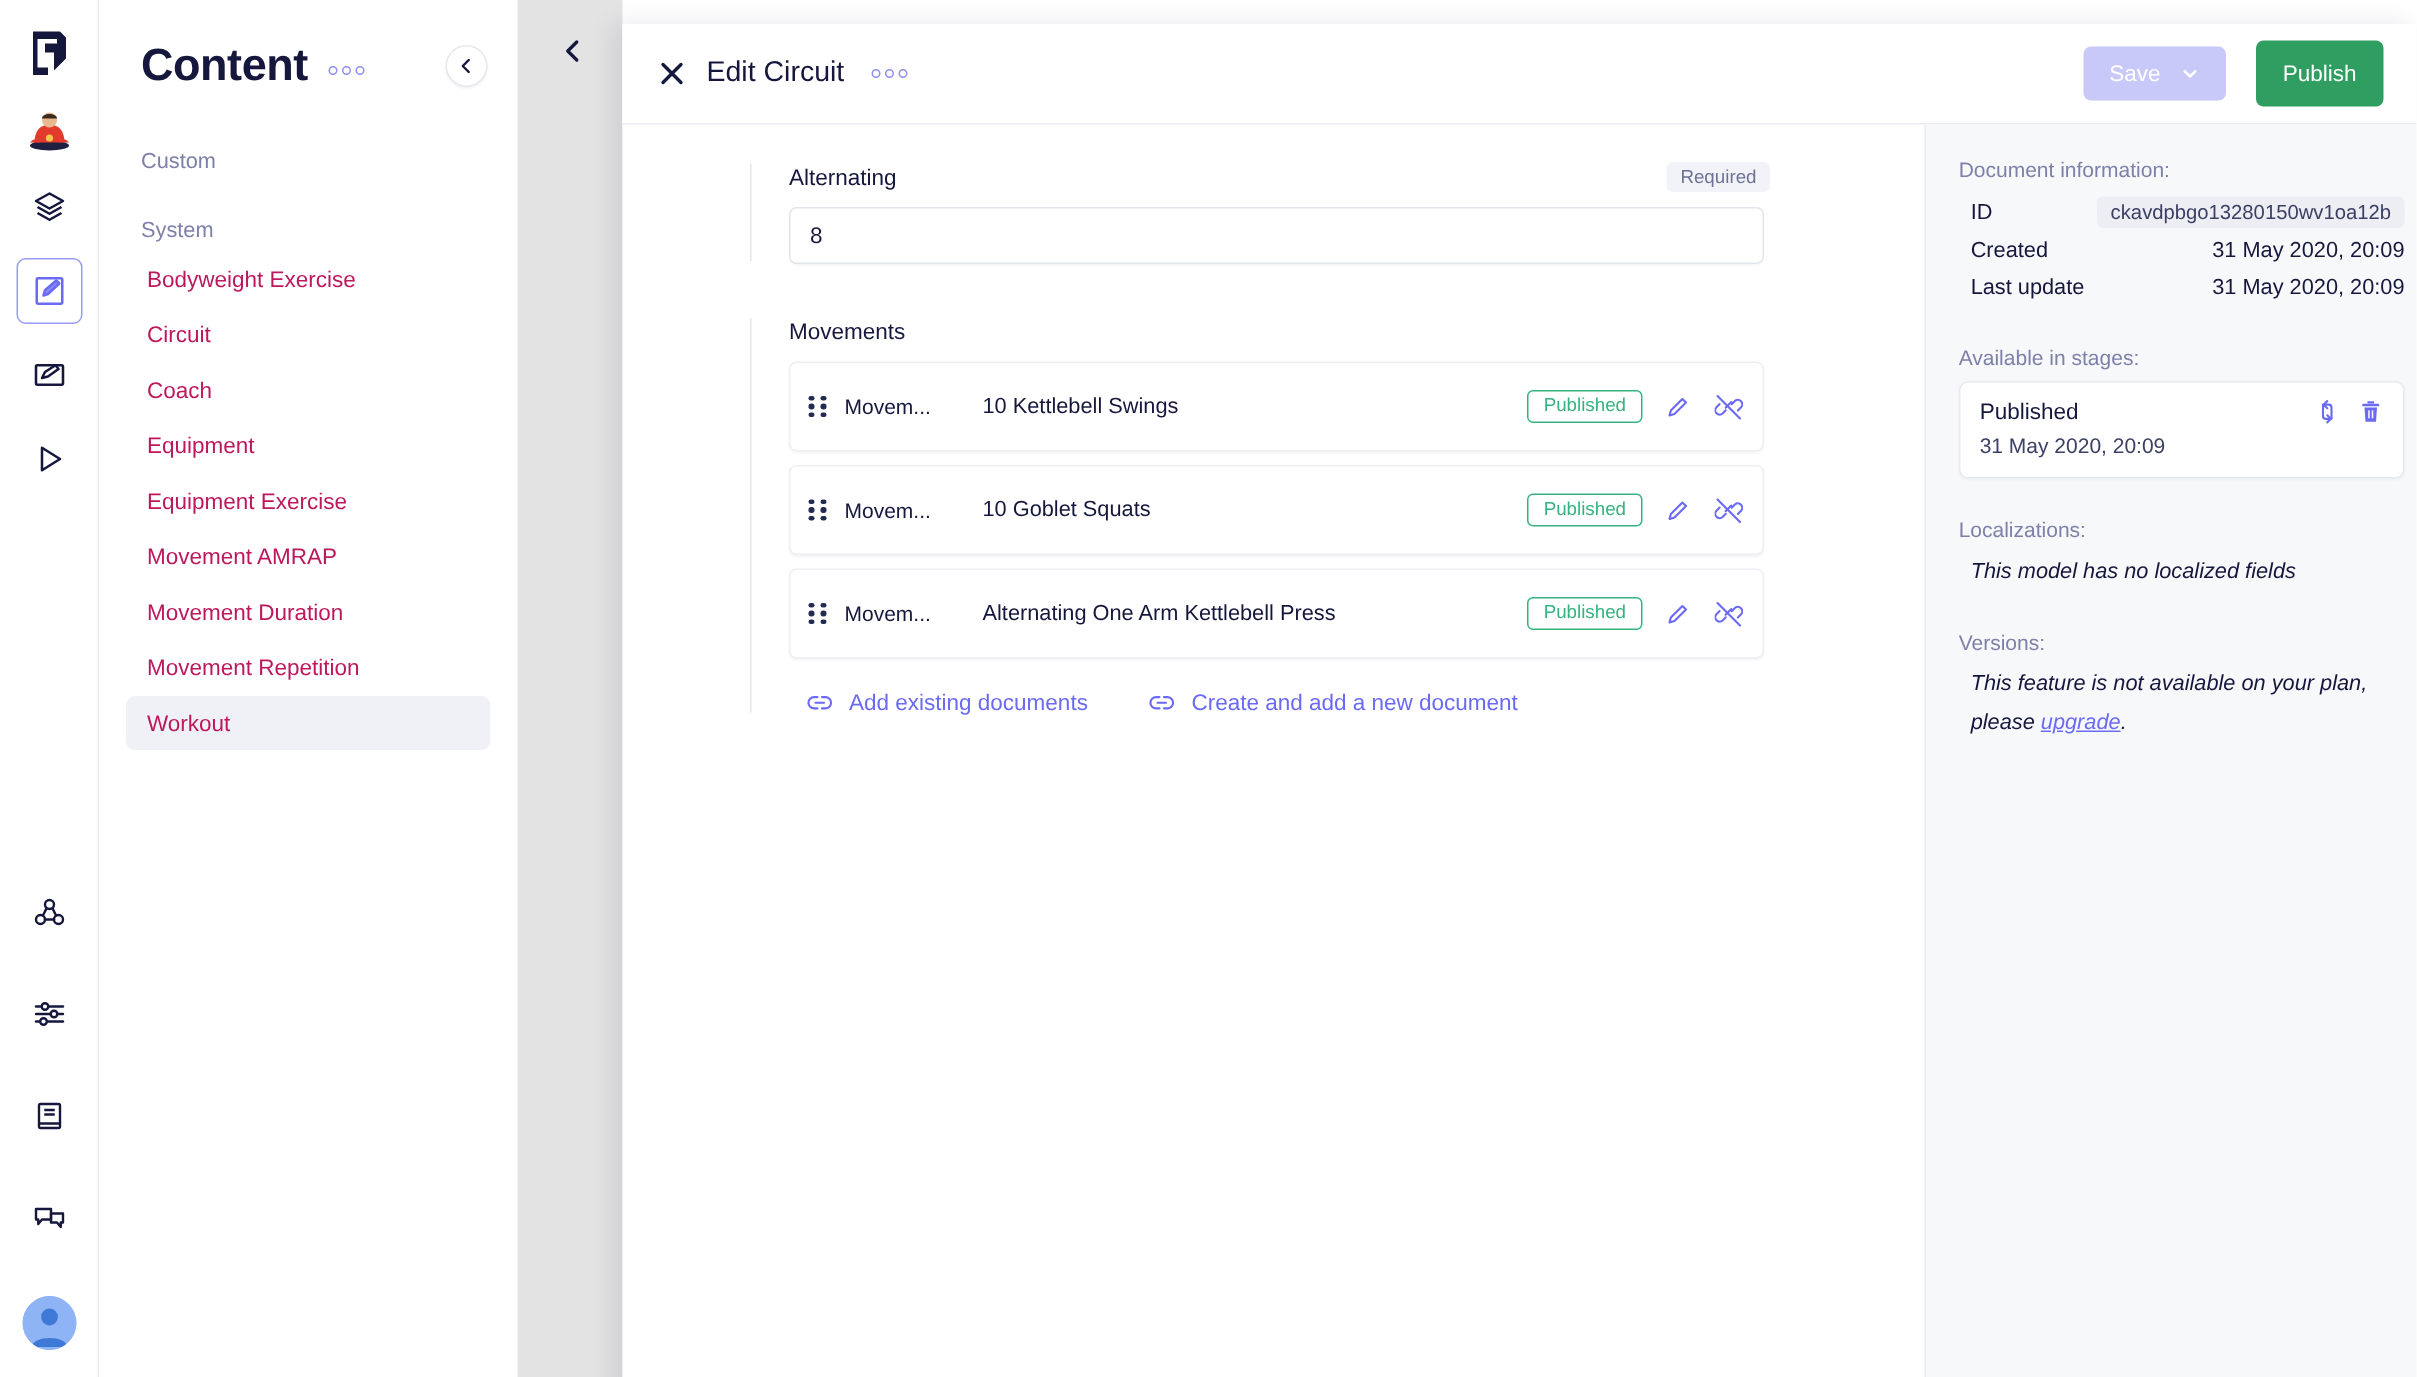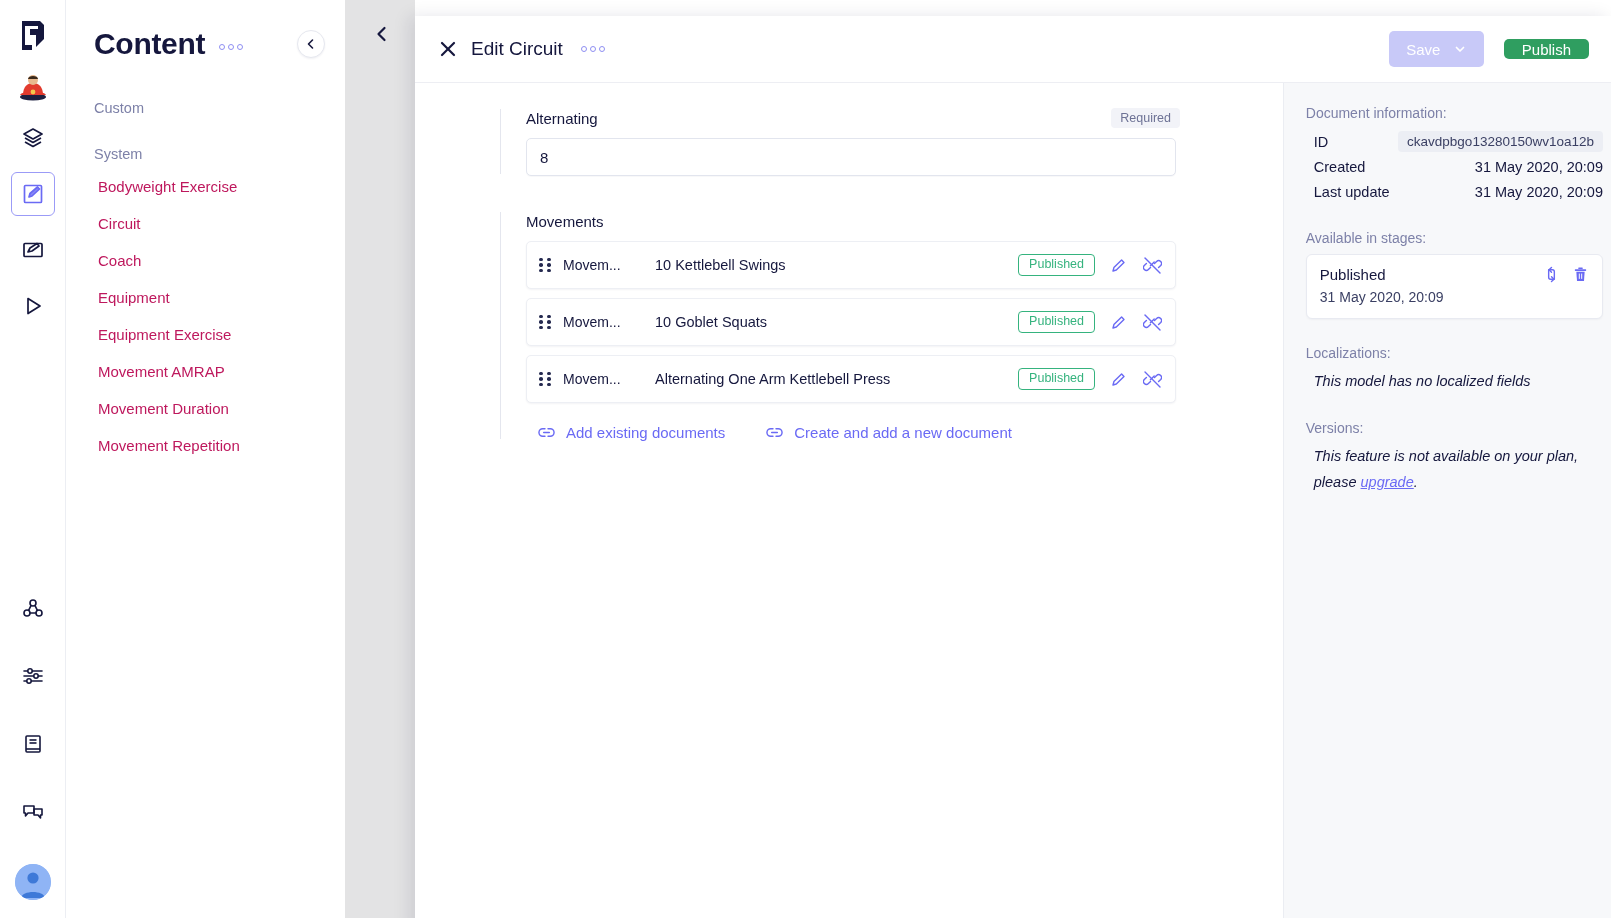--- a/index.html
+++ b/index.html
@@ -91,21 +91,21 @@
   .head-dots { display: flex; gap: 3px; margin-left: 18px; align-items: center; }
   .head-dots i { width: 6px; height: 6px; border-radius: 50%; border: 1.4px solid #8f8ff2; display: block; }
   .head-actions { margin-left: auto; display: flex; align-items: center; gap: 20px; }
   .btn-save {
     height: 36px; min-width: 95px; background: #c8c9f8; color: #ffffff;
     border: none; border-radius: 5px; font-size: 15px;
     display: flex; align-items: center; justify-content: center; gap: 14px;
     padding: 0 12px; font-family: inherit;
   }
   .btn-publish {
-    height: 20px; min-width: 82px; background: #2f9e60; color: #ffffff;
+    height: 44px; min-width: 82px; background: #2f9e60; color: #ffffff;
     border: none; border-radius: 5px; font-size: 15px; padding: 0 18px;
     display: flex; align-items: center; justify-content: center; font-family: inherit;
   }
 
   
   .modal-body { display: flex; height: 851px; }
   .form-col { width: 855px; padding: 24px 0 0 0; position: relative; }
   .field-block { position: relative; padding-left: 26px; margin-left: 85px; width: 680px; }
   .field-rule {
     position: absolute; left: 0; top: 2px; bottom: 2px; width: 1px; background: #e4e6ee;
@@ -117,21 +117,21 @@
     background: #f2f3f8; border-radius: 4px; padding: 3px 9px;
   }
   .text-input {
     margin-top: 9px; width: 650px; height: 38px;
     border: 1px solid #e2e5ee; border-radius: 5px; background: #fff;
     font-size: 15px; color: #15173d; padding: 0 13px; font-family: inherit;
     box-shadow: 0 1px 1px rgba(20,23,61,.03);
   }
   .field-block.movements { margin-top: 34px; }
   .row-card {
-    width: 650px; height: 48px; margin-top: 9px;
+    width: 650px; height: 60px; margin-top: 9px;
     background: #ffffff; border: 1px solid #edeff4; border-radius: 5px;
     display: flex; align-items: center; padding: 0 12px;
     box-shadow: 0 1px 2px rgba(20,23,61,.05);
   }
   .drag-handle {
     width: 14px; display: grid; grid-template-columns: 4px 4px; gap: 2px 4px; margin-right: 10px;
   }
   .drag-handle i { width: 3.6px; height: 3.6px; border-radius: 50%; background: #252a50; display: block; }
   .row-model { font-size: 14px; color: #15173d; width: 88px; white-space: nowrap; overflow: hidden; }
   .row-title { font-size: 14.5px; color: #15173d; margin-left: 4px; }
@@ -312,20 +312,23 @@
         <span>Equipment Exercise</span>
       </div>
       <div class="nav-item">
         <span>Movement AMRAP</span>
       </div>
       <div class="nav-item">
         <span>Movement Duration</span>
       </div>
       <div class="nav-item">
         <span>Movement Repetition</span>
+      </div>
+      <div class="nav-item selected">
+        <span>Workout</span>
       </div>
     </div>
   </div>
 
   <div class="backdrop"></div>
   <div class="backdrop-chev">
     <svg width="18" height="18" viewBox="0 0 18 18" fill="none" stroke="#15173d" stroke-width="2.2" stroke-linecap="round" stroke-linejoin="round">
       <path d="M11.5 3 L5.5 9 L11.5 15"></path>
     </svg>
   </div>

